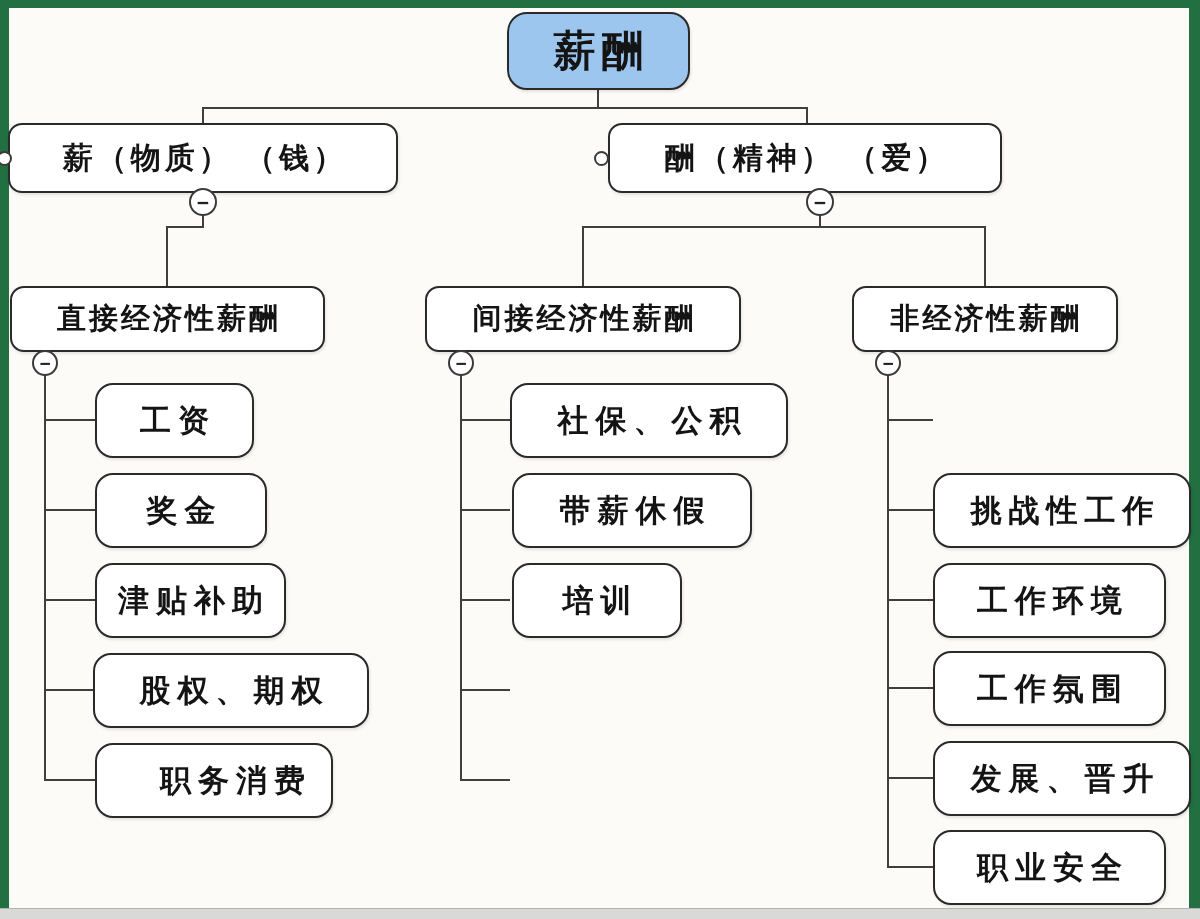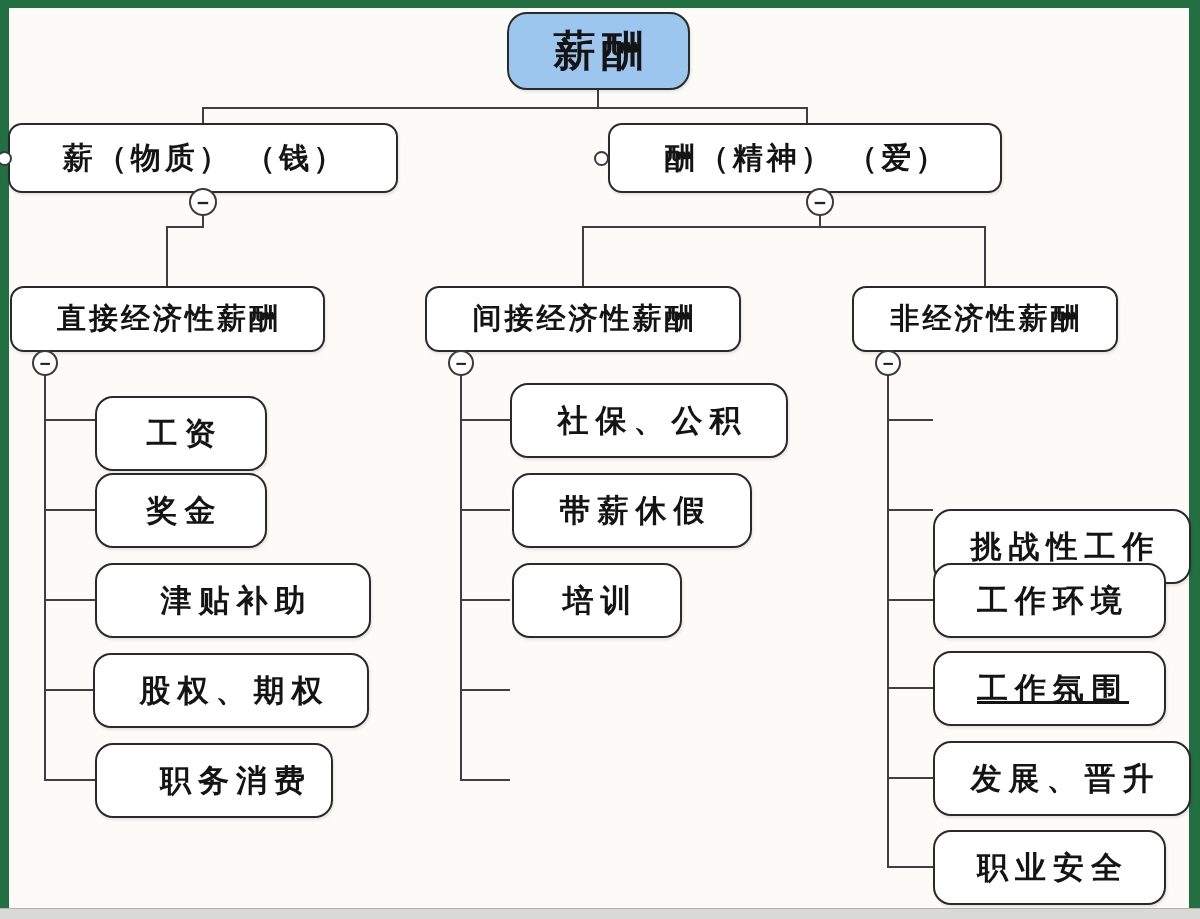--- a/index.html
+++ b/index.html
@@ -80,29 +80,29 @@
   <div class="collapse" style="left:806px;top:188px;">−</div>
 
   <div class="node l3" style="left:10px;top:286px;width:315px;height:66px;">直接经济性薪酬</div>
   <div class="node l3" style="left:425px;top:286px;width:316px;height:66px;">间接经济性薪酬</div>
   <div class="node l3" style="left:852px;top:286px;width:266px;height:66px;">非经济性薪酬</div>
 
   <div class="collapse small" style="left:32px;top:350px;">−</div>
   <div class="collapse small" style="left:448px;top:350px;">−</div>
   <div class="collapse small" style="left:875px;top:350px;">−</div>
 
-  <div class="node leaf" style="left:95px;top:383px;width:172px;height:75px;margin-top:13px;">工资</div>
+  <div class="node leaf" style="left:95px;top:383px;width:159px;height:75px;">工资</div>
   <div class="node leaf" style="left:95px;top:473px;width:172px;height:75px;">奖金</div>
-  <div class="node leaf" style="left:95px;top:563px;width:276px;height:75px;">津贴补助</div>
+  <div class="node leaf" style="left:95px;top:563px;width:191px;height:75px;">津贴补助</div>
   <div class="node leaf" style="left:93px;top:653px;width:276px;height:75px;">股权、期权</div>
   <div class="node leaf" style="left:95px;top:743px;width:238px;height:75px;padding-left:44px;">职务消费</div>
 
   <div class="node leaf" style="left:510px;top:383px;width:278px;height:75px;">社保、公积</div>
   <div class="node leaf" style="left:512px;top:473px;width:240px;height:75px;">带薪休假</div>
   <div class="node leaf" style="left:512px;top:563px;width:170px;height:75px;">培训</div>
 
-  <div class="node leaf" style="left:933px;top:473px;width:258px;height:75px;margin-top:36px;">挑战性工作</div>
+  <div class="node leaf" style="left:933px;top:473px;width:258px;height:75px;">挑战性工作</div>
   <div class="node leaf" style="left:933px;top:563px;width:233px;height:75px;">工作环境</div>
-  <div class="node leaf" style="left:933px;top:651px;width:233px;height:75px;text-decoration:underline;">工作氛围</div>
+  <div class="node leaf" style="left:933px;top:651px;width:233px;height:75px;">工作氛围</div>
   <div class="node leaf" style="left:933px;top:741px;width:258px;height:75px;">发展、晋升</div>
   <div class="node leaf" style="left:933px;top:830px;width:233px;height:75px;">职业安全</div>
 
 </div>
 
 </body></html>

